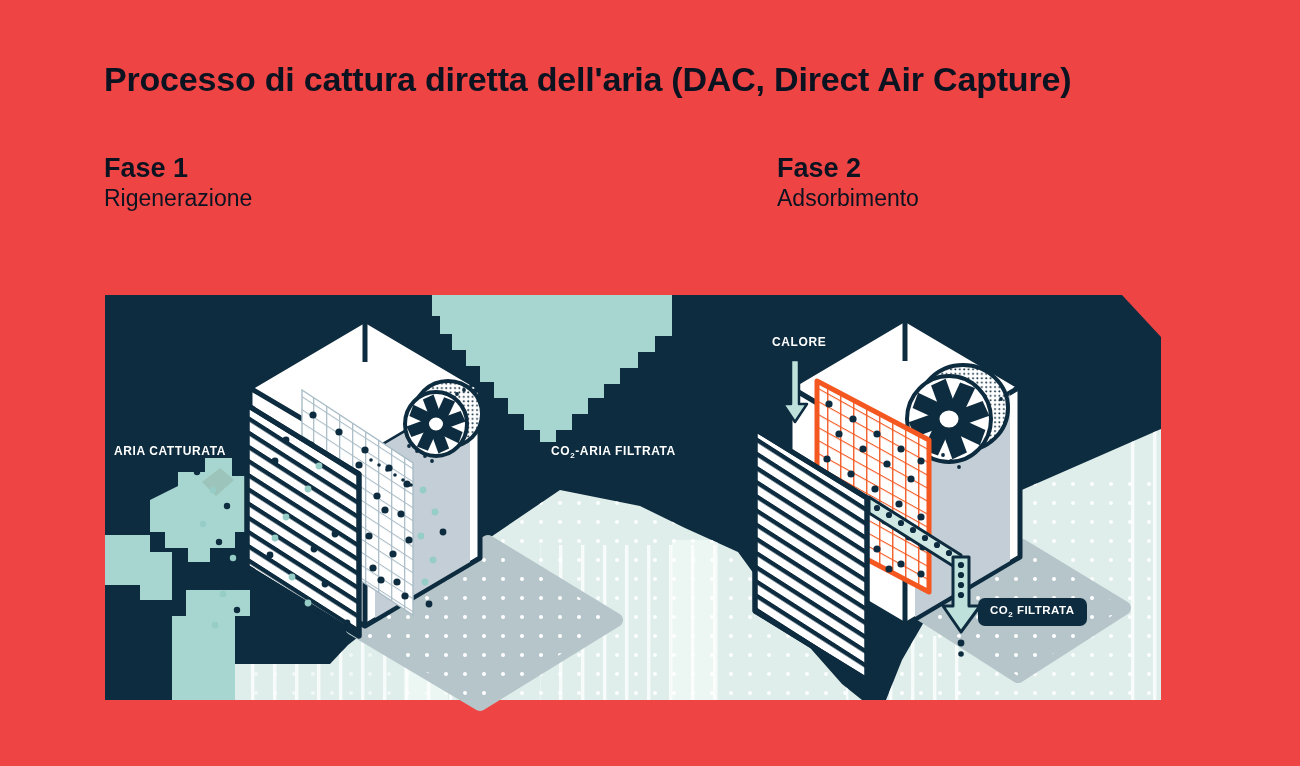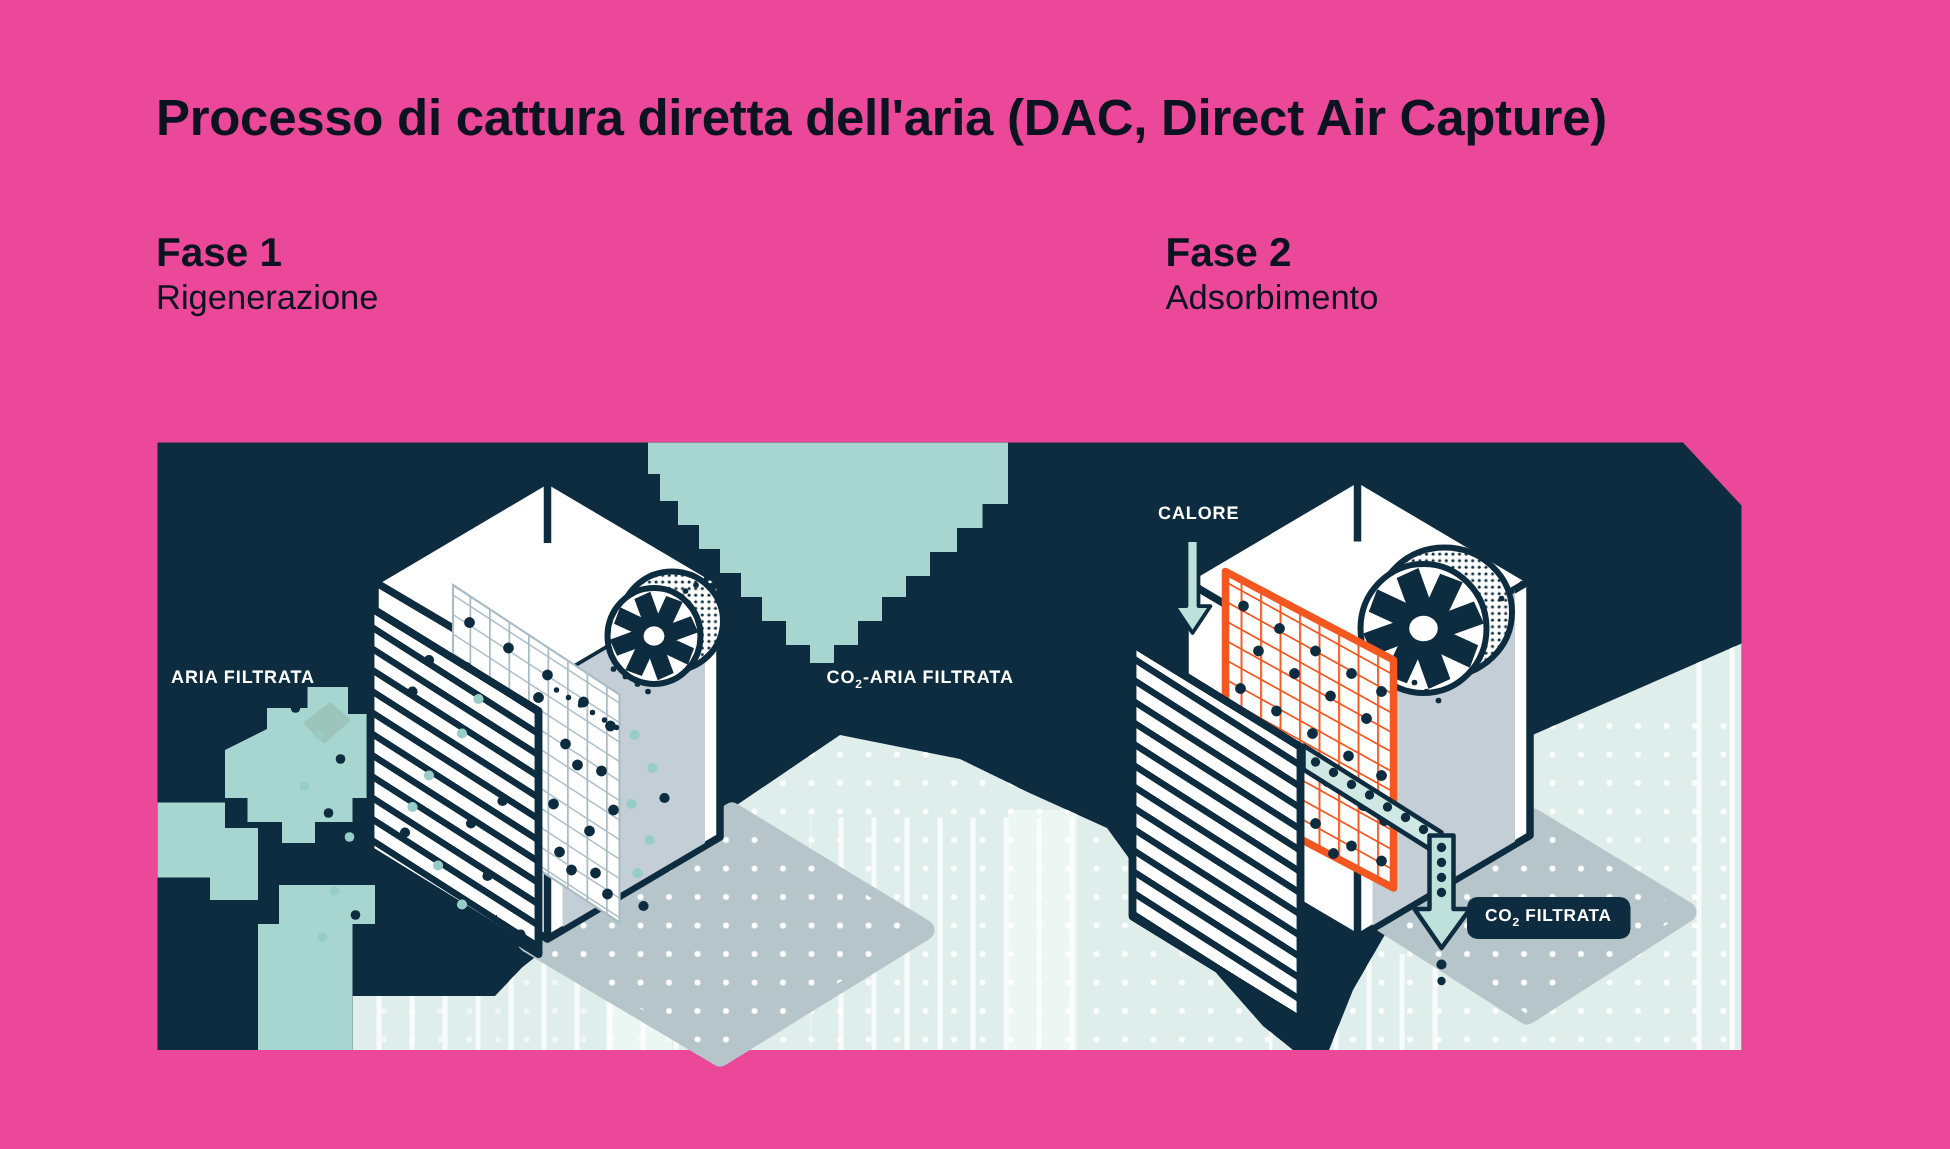--- a/index.html
+++ b/index.html
@@ -1,16 +1,16 @@
 <!DOCTYPE html>
 <html><head>
 <meta charset="utf-8">
 <style>
   html,body{margin:0;padding:0;background:#fff;}
-  .canvas{position:relative;width:1300px;height:766px;background:#ec4899;overflow:hidden;
+  .canvas{position:relative;width:1300px;height:766px;background:#ef4444;overflow:hidden;
           font-family:"Liberation Sans",sans-serif;color:#0d1624;}
   .page-title{position:absolute;left:104px;top:60px;font-size:34px;font-weight:700;
               letter-spacing:-0.2px;color:#0c1320;white-space:nowrap;}
   .phase{position:absolute;width:420px;}
   .phase .name{font-size:27px;font-weight:700;line-height:1.15;color:#0c1320;}
   .phase .sub{font-size:23px;font-weight:400;line-height:1.25;color:#0c1320;}
   #phase1{left:104px;top:153px;}
   #phase2{left:777px;top:153px;}
   .illu-label{position:absolute;color:#fff;font-size:12px;font-weight:700;
               letter-spacing:0.6px;white-space:nowrap;}
@@ -315,21 +315,21 @@
         <path d="M-150,110 L-38,179 L-38,361 L-150,292 Z" fill="#ffffff" stroke="#0e2c3f" stroke-width="5" stroke-linejoin="round"></path>
         <path d="M-150,110 L-38,179 L-38,361 L-150,292 Z" fill="url(#louv)" stroke="#0e2c3f" stroke-width="5" stroke-linejoin="round"></path>
       </g>
     </g>
 
     <g>
       <path d="M791,360 H799 V404 H807 L795,422 L783,404 H791 Z" fill="#bfe1dc" stroke="#0e2c3f" stroke-width="2.5" stroke-linejoin="round"></path>
     </g>
   </svg>
 
-  <div class="illu-label" id="lbl-ambient">ARIA FILTRATA</div>
+  <div class="illu-label" id="lbl-ambient">ARIA CATTURATA</div>
 
   <div class="illu-label" id="lbl-filtered">
     <span>CO</span><sub>2</sub><span>-ARIA FILTRATA</span>
   </div>
 
   <div class="illu-label" id="lbl-heat">CALORE</div>
 
   <div class="badge">
     <span><span>CO</span><sub>2</sub><span> FILTRATA</span></span>
   </div>

